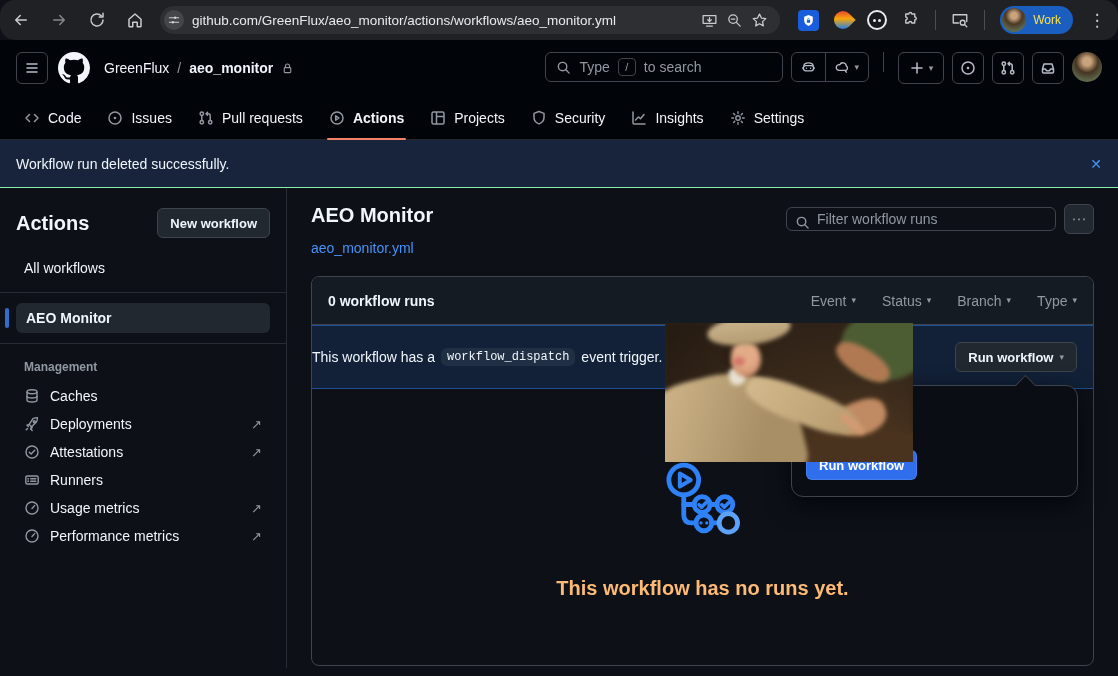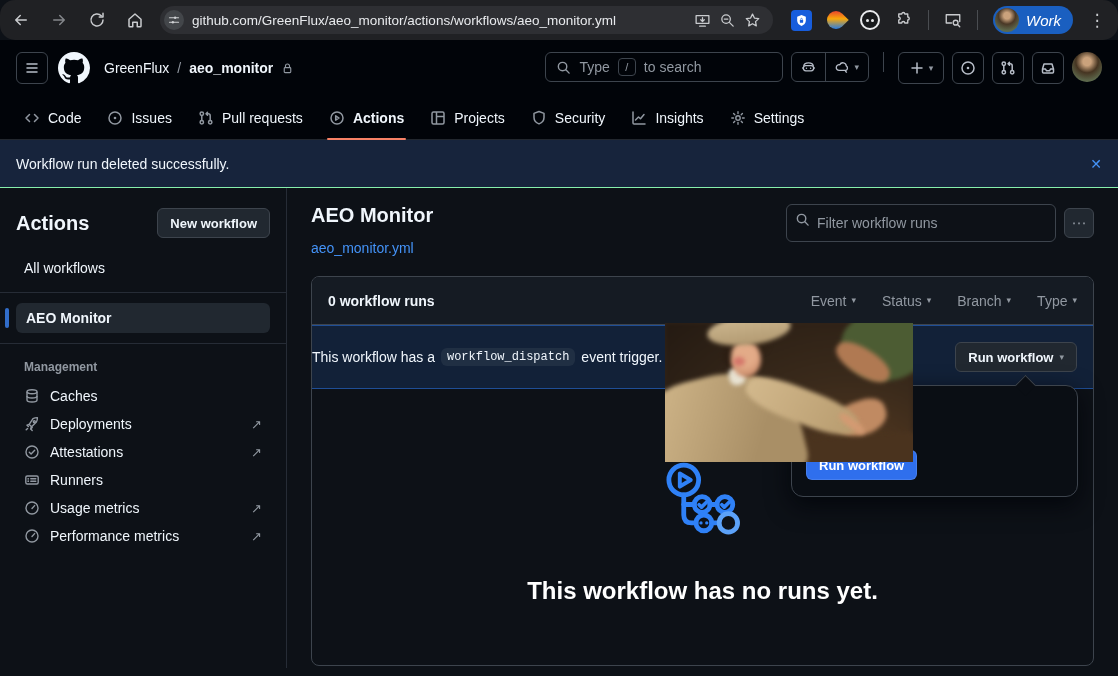--- a/index.html
+++ b/index.html
@@ -21,21 +21,21 @@
   .pill-ico svg { width:17px; height:17px; }
   .ext-row { display:flex; align-items:center; gap:15px; margin-left:8px; }
   .ext-bw { width:21px; height:21px; border-radius:4px; background:#175ddc; color:#fff; display:flex; align-items:center; justify-content:center; }
   .ext-bw svg { width:13px; height:13px; }
   .ext-feather { width:18px; height:18px; border-radius:60% 0 60% 60%; transform:rotate(45deg); background:linear-gradient(135deg,#e9452c 15%,#f7a80b 45%,#2a7de1 85%); }
   .ext-face { width:20px; height:20px; border-radius:50%; background:#17191c; border:2px solid #e8eaed; display:flex; align-items:center; justify-content:center; gap:2px; }
   .ext-face i { width:3px; height:3px; border-radius:50%; background:#e8eaed; }
   .v-div { width:1px; height:20px; background:#4a4d51; }
   .profile-chip { height:28px; border-radius:14px; background:#1a5fc0; display:flex; align-items:center; gap:7px; padding:2px 12px 2px 2px; }
   .chip-avatar { width:24px; height:24px; border-radius:50%; background:radial-gradient(circle at 50% 32%,#caa27c 16%,#4a3826 42%,#5e6b4e 75%); }
-  .chip-label { color:#ffffff; font-size:15px; font-weight:500;font-style:italic; }
+  .chip-label { color:#fde047; font-size:12px; font-weight:500; }
 
   
   .gh-header { height:56px; background:#010409; display:flex; align-items:center; padding:0 16px; gap:10px; }
   .btn-sq { width:32px; height:32px; border:1px solid #3d444d; border-radius:6px; background:transparent; display:flex; align-items:center; justify-content:center; color:#b7bdc8; }
   .btn-sq svg { width:16px; height:16px; }
   .gh-logo { width:32px; height:32px; color:#f0f6fc; }
   .crumb { display:flex; align-items:center; gap:8px; font-size:14px; margin-left:4px; }
   .crumb .owner { color:#f0f6fc; }
   .crumb .sep { color:#9198a1; }
   .crumb .repo { color:#f0f6fc; font-weight:600; }
@@ -82,34 +82,34 @@
   .mgmt-item .ext { margin-left:auto; color:#9198a1; font-size:13px; }
 
   
   .main { position:relative; flex:1; }
   .main-head { display:flex; align-items:flex-start; justify-content:space-between; padding:16px 24px 0; }
   .wf-title { font-size:20px; font-weight:600; color:#f0f6fc; }
   .wf-file { margin-top:13px; font-size:14px; color:#4493f8; cursor:pointer; }
   .filter-row { display:flex; align-items:center; gap:8px; }
   .filter-wrap { position:relative; }
   .filter-wrap svg { position:absolute; left:9px; top:8px; width:15px; height:15px; color:#9198a1; }
-  .filter-input { width:270px; height:38px; background:transparent; border:1px solid #3d444d; border-radius:6px; color:#f0f6fc; font-size:14px; padding:0 10px 0 30px; font-family:inherit; }
+  .filter-input { width:270px; height:24px; background:transparent; border:1px solid #3d444d; border-radius:6px; color:#f0f6fc; font-size:14px; padding:0 10px 0 30px; font-family:inherit; }
   .filter-input::placeholder { color:#9198a1; }
   .kebab { width:30px; height:30px; background:#212830; border:1px solid #3d444d; border-radius:6px; color:#9198a1; font-size:15px; display:flex; align-items:center; justify-content:center; cursor:pointer; }
 
   .runs-box { position:absolute; left:24px; right:24px; top:88px; bottom:2px; border:1px solid #3d444d; border-radius:8px; background:#0d1117; overflow:hidden; }
   .runs-head { height:48px; background:#151b23; border-bottom:1px solid #3d444d; display:flex; align-items:center; justify-content:space-between; padding:0 16px; }
   .runs-count { font-size:14px; font-weight:600; color:#f0f6fc; }
   .runs-filters { display:flex; gap:26px; }
   .rf { display:flex; align-items:center; gap:5px; font-size:14px; color:#9198a1; cursor:pointer; }
   .dispatch-row { position:relative; height:64px; background:#122138; border-top:1px solid #1f4e96; border-bottom:1px solid #1f4e96; display:flex; align-items:center; padding:0 0; gap:6px; font-size:14px; color:#f0f6fc; }
   .code-chip { font-family:"Liberation Mono","DejaVu Sans Mono",monospace; font-size:12px; background:rgba(99,110,123,0.18); padding:2px 6px; border-radius:6px; }
   .run-btn-gray { position:absolute; right:16px; top:16px; }
   .empty { text-align:center; padding-top:70px; }
-  .empty-title { margin-top:34px; font-size:24px; font-weight:700; color:#ffffff; }
+  .empty-title { margin-top:34px; font-size:20px; font-weight:700; color:#fdba74; }
 
   
   .run-dropdown { position:absolute; left:504px; top:197px; width:287px; height:112px; background:#0a0e14; border:1px solid #3d444d; border-radius:12px; box-shadow:0 8px 24px rgba(1,4,9,0.8); z-index:30; }
   .run-dropdown::before { content:""; position:absolute; top:-8px; right:44px; width:14px; height:14px; background:#0a0e14; border-left:1px solid #3d444d; border-top:1px solid #3d444d; transform:rotate(45deg); }
   .btn-primary { position:absolute; left:14px; bottom:16px; height:30px; padding:0 12px; background:#2f6fed; border:1px solid rgba(240,246,252,0.12); border-radius:6px; color:#fff; font-size:13px; font-weight:700; display:inline-flex; align-items:center; cursor:pointer; font-family:inherit; }
 
   
   .painting { position:absolute; left:665px; top:323px; width:248px; height:139px; z-index:40; overflow:hidden; background:#32241a; }
   .painting i { position:absolute; display:block; filter:blur(2px); }
   .p-bgdark  { left:0; top:0; width:100%; height:100%; background:radial-gradient(ellipse at 75% 110%,#5a3c22 0%,#3a2a1b 45%,#241a12 100%); filter:none; }

